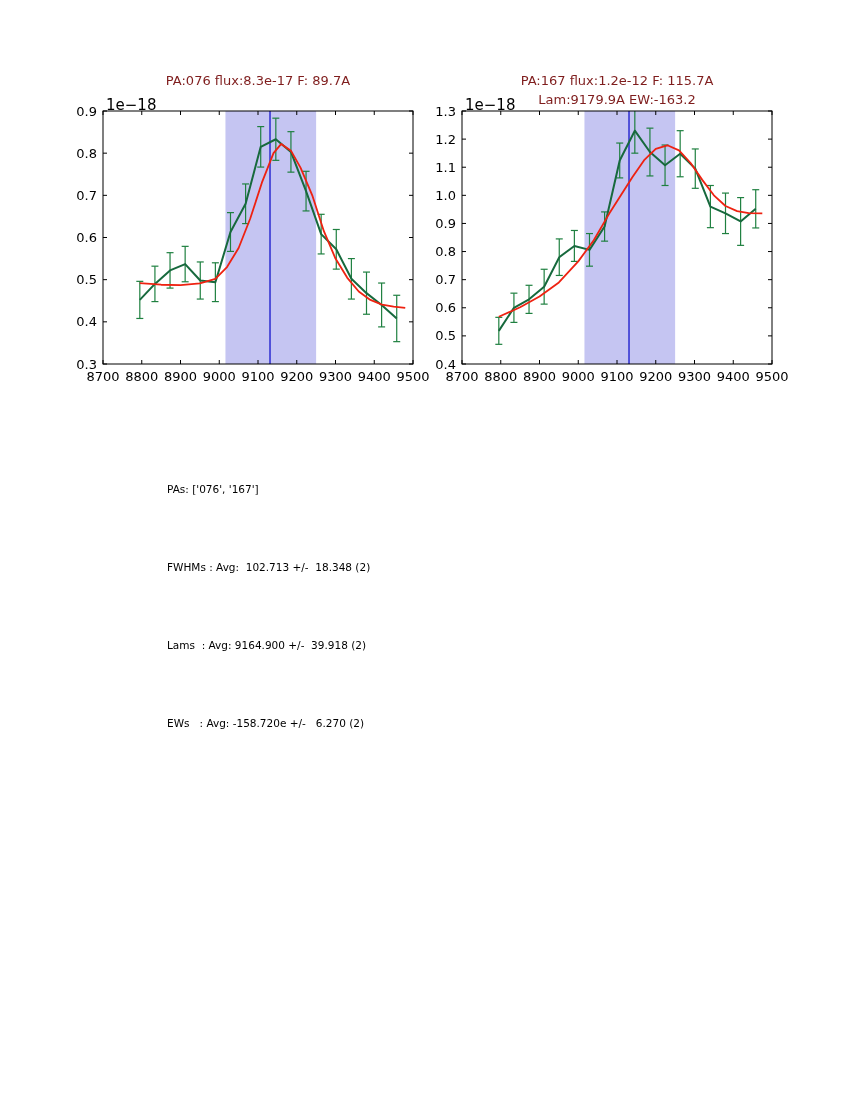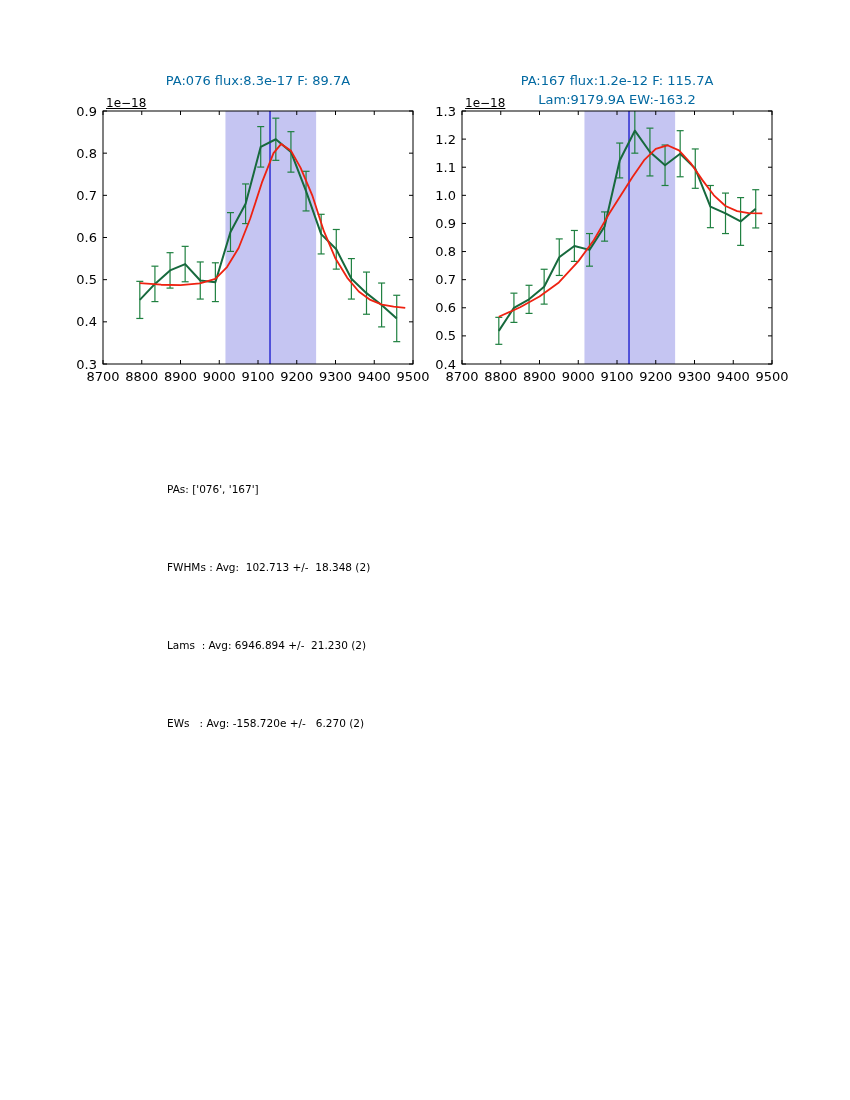--- a/index.html
+++ b/index.html
@@ -12,28 +12,27 @@
     color: #000000;
     overflow: hidden;
   }
   #plots-svg { position: absolute; left: 0; top: 0; }
   .chart-title {
     position: absolute;
     top: 71px;
     text-align: center;
     font-size: 13px;
     line-height: 19px;
-    color: #0369a1;
+    color: #7f1d1d;
   }
   .offset-label {
     position: absolute;
     top: 96px;
-    font-size: 12px;
+    font-size: 15px;
     color: #000000;
-    text-decoration: underline;
   }
   .stats {
     position: absolute;
     left: 167px;
     top: 424px;
     font-size: 10.5px;
     line-height: 26px;
     white-space: pre;
     color: #000000;
   }
@@ -304,17 +303,17 @@
     <div>Lam:9179.9A EW:-163.2</div>
   </div>
 
   <div class="offset-label" style="left:106px;">1e−18</div>
 
   <div class="offset-label" style="left:465px;">1e−18</div>
 
   <div class="stats">
     <div class="stats-line">PAs: ['076', '167']</div>
     <div class="stats-line">FWHMs : Avg:  102.713 +/-  18.348 (2)</div>
-    <div class="stats-line">Lams  : Avg: 6946.894 +/-  21.230 (2)</div>
+    <div class="stats-line">Lams  : Avg: 9164.900 +/-  39.918 (2)</div>
     <div class="stats-line">EWs   : Avg: -158.720e +/-   6.270 (2)</div>
   </div>
 
 </div>
 
 </body></html>

